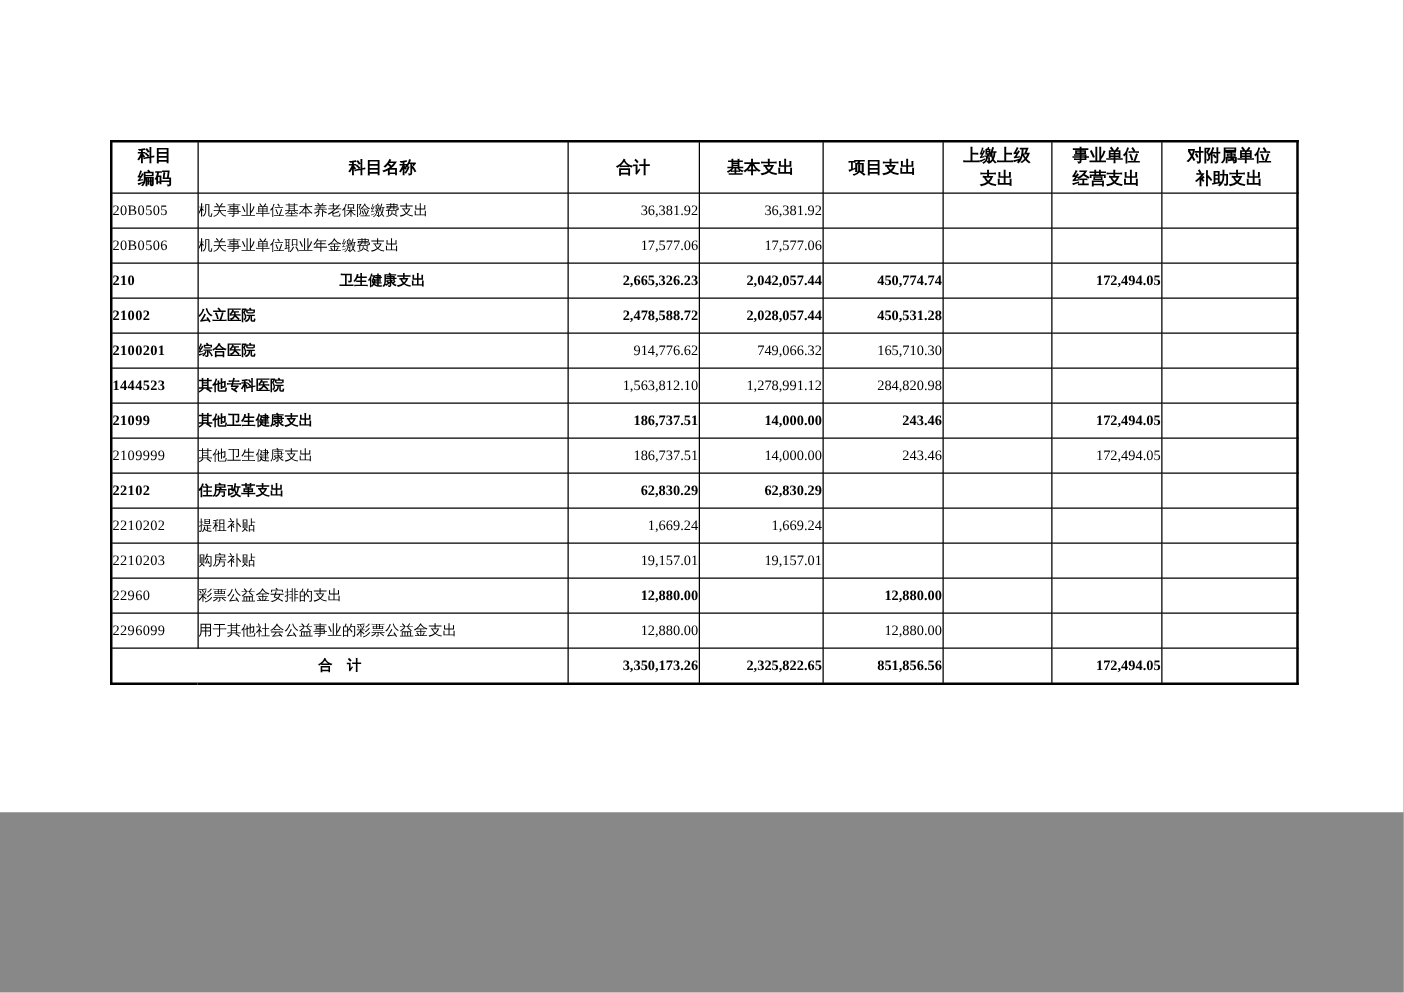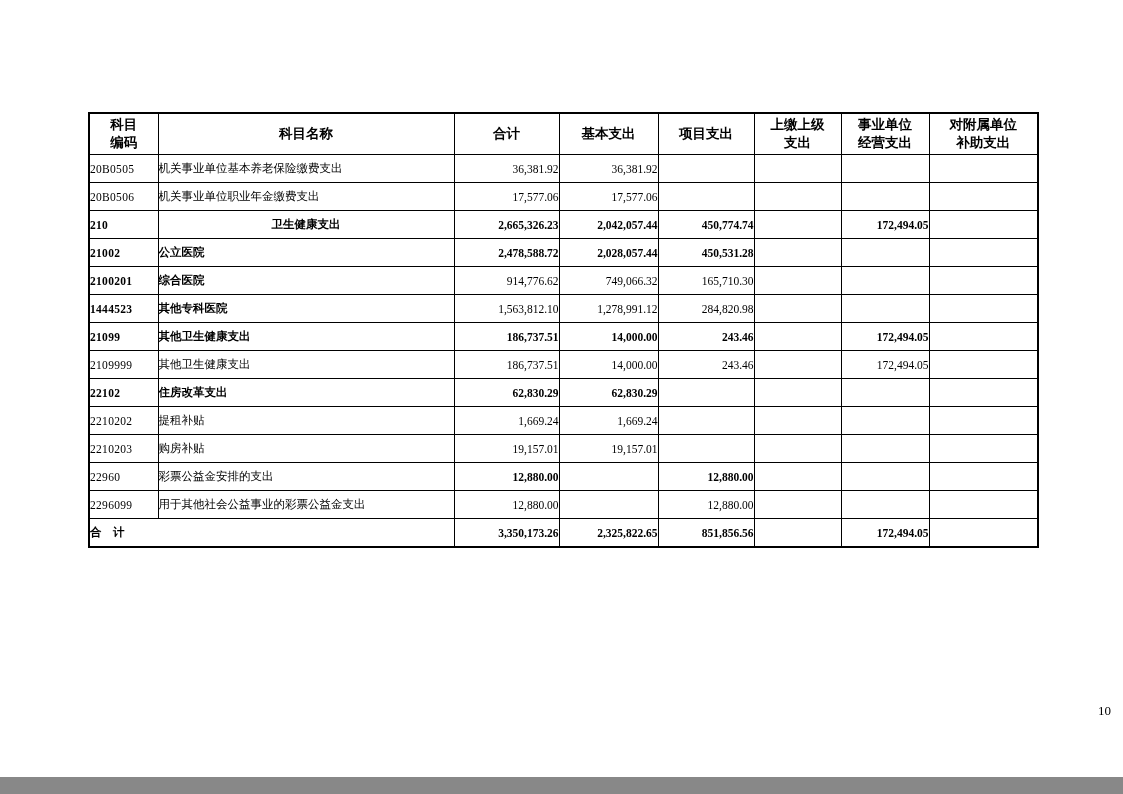--- a/index.html
+++ b/index.html
@@ -1,18 +1,18 @@
 <!DOCTYPE html>
 <html><head>
 <meta charset="utf-8">
 <style>
   html,body{margin:0;padding:0;background:#888;}
   .page{
     position:relative;
-    width:1123px;height:777px;
+    width:1123px;height:650px;
     background:#ffffff;
     font-family:"Liberation Serif","DejaVu Serif",serif;
     color:#000;
     overflow:hidden;
     margin:0 auto;
   }
   table.fin{
     position:absolute;
     left:88px;top:112px;
     width:949px;
@@ -40,21 +40,21 @@
     padding:0;
     overflow:hidden;
     white-space:nowrap;
   }
   td.code{padding-left:6px;font-size:11px;letter-spacing:.3px;}
   td.name{}
   td.ind1{padding-left:10px;text-align:center;}
   td.ind2{padding-left:21px;}
   td.ind3{padding-left:31px;}
   td.num{text-align:right;padding-right:7px;}
-  td.total-label{text-align:left;font-weight:bold;height:29px;}
+  td.total-label{text-align:center;font-weight:bold;height:29px;}
   .b{font-weight:bold;}
   .page-number{
     position:absolute;
     left:0;right:12px;
     top:703px;
     text-align:right;
     font-size:13px;
   }
 </style>
 </head>

